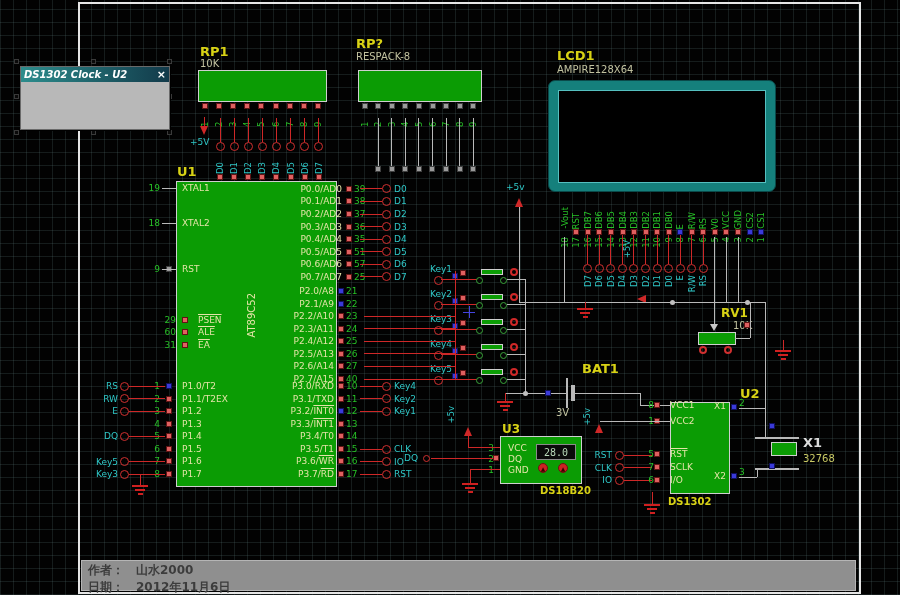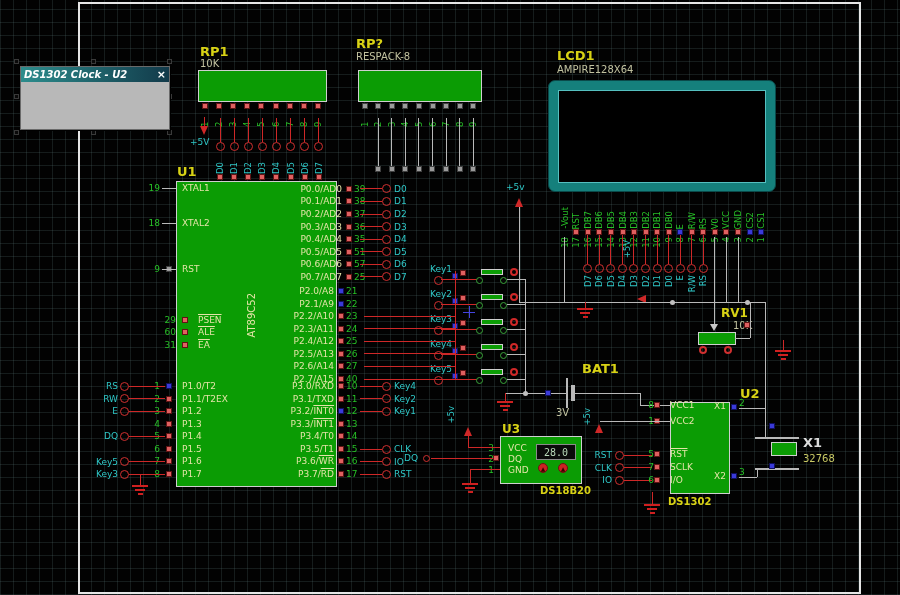--- a/index.html
+++ b/index.html
@@ -98,20 +98,30 @@
   .dsrow{height:12.5px;display:flex;align-items:center;}
   .dsrow .cy{width:26px;text-align:right;margin-right:3px;}
   .dsrow .tw2{width:28px;height:1px;background:#cf2828;}
 </style>
 </head>
 <body>
 
 <div id="canvas">
 
   <div class="sheet">
+    <div class="fbox" style="top:556px;height:29px;">
+      <div class="frow" style="padding-top:1px;">
+        <span>作者：</span>
+        <span>山水2000</span>
+      </div>
+      <div class="frow" style="padding-top:0;">
+        <span>日期：</span>
+        <span>2012年11月6日</span>
+      </div>
+    </div>
   </div>
 
   <div class="hdl" style="left:14px;top:59px;"></div>
   <div class="hdl" style="left:91px;top:59px;"></div>
   <div class="hdl" style="left:167px;top:59px;"></div>
   <div class="hdl" style="left:14px;top:94px;"></div>
   <div class="hdl" style="left:167px;top:94px;"></div>
   <div class="hdl" style="left:14px;top:130px;"></div>
   <div class="hdl" style="left:91px;top:130px;"></div>
   <div class="hdl" style="left:167px;top:130px;"></div>

